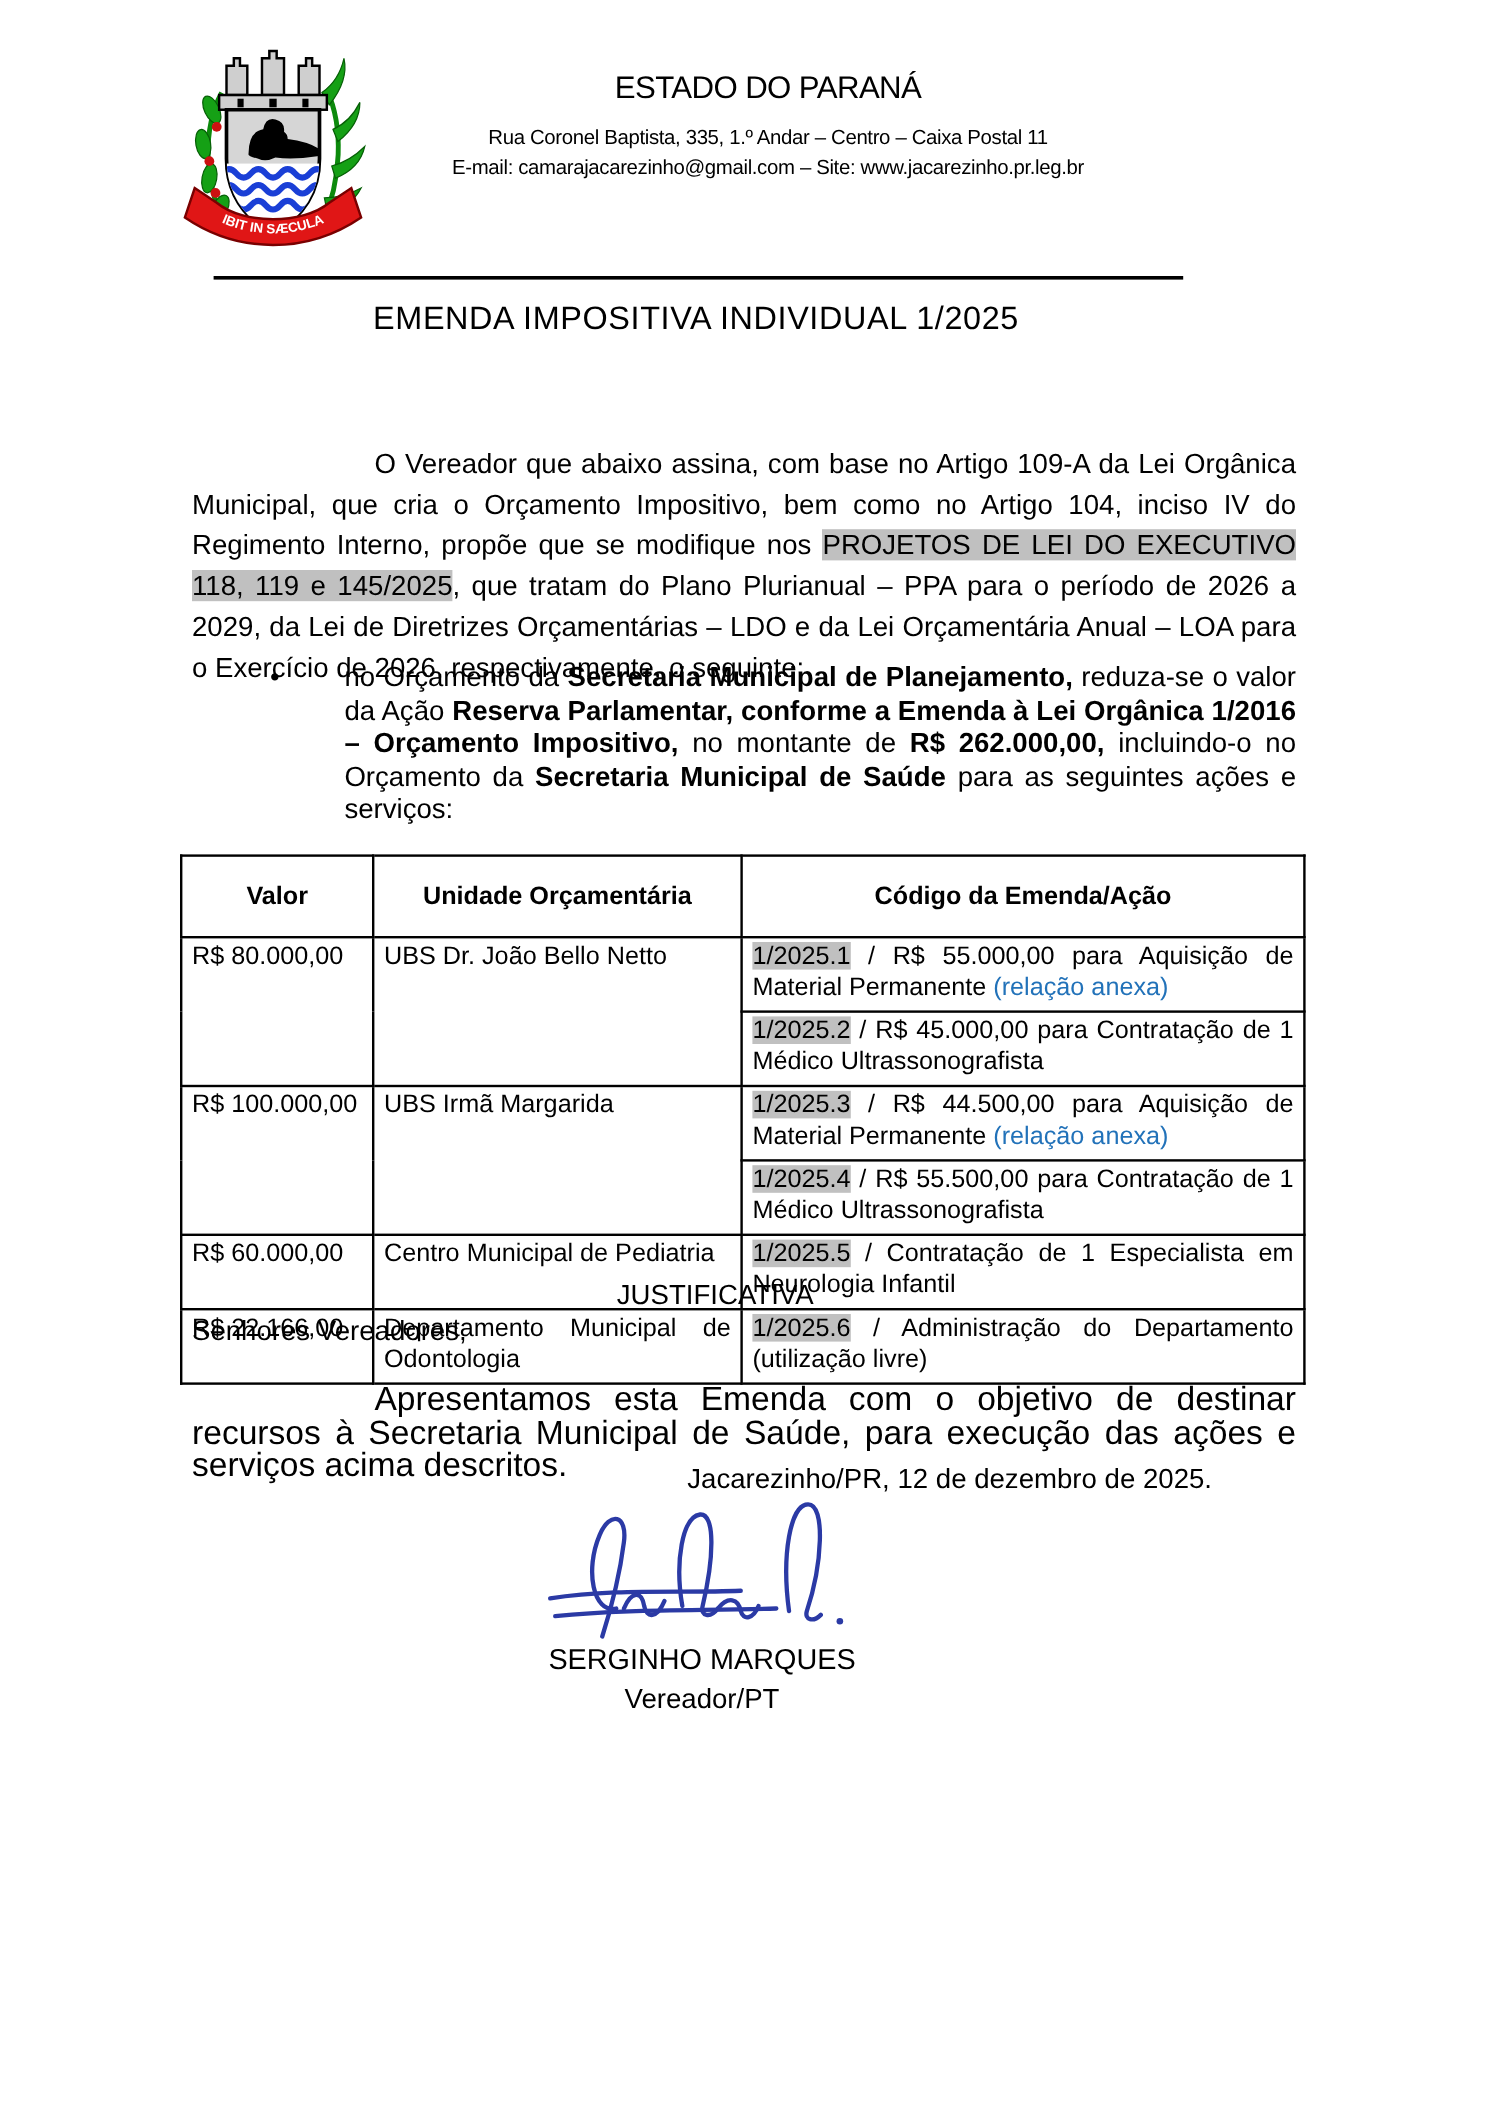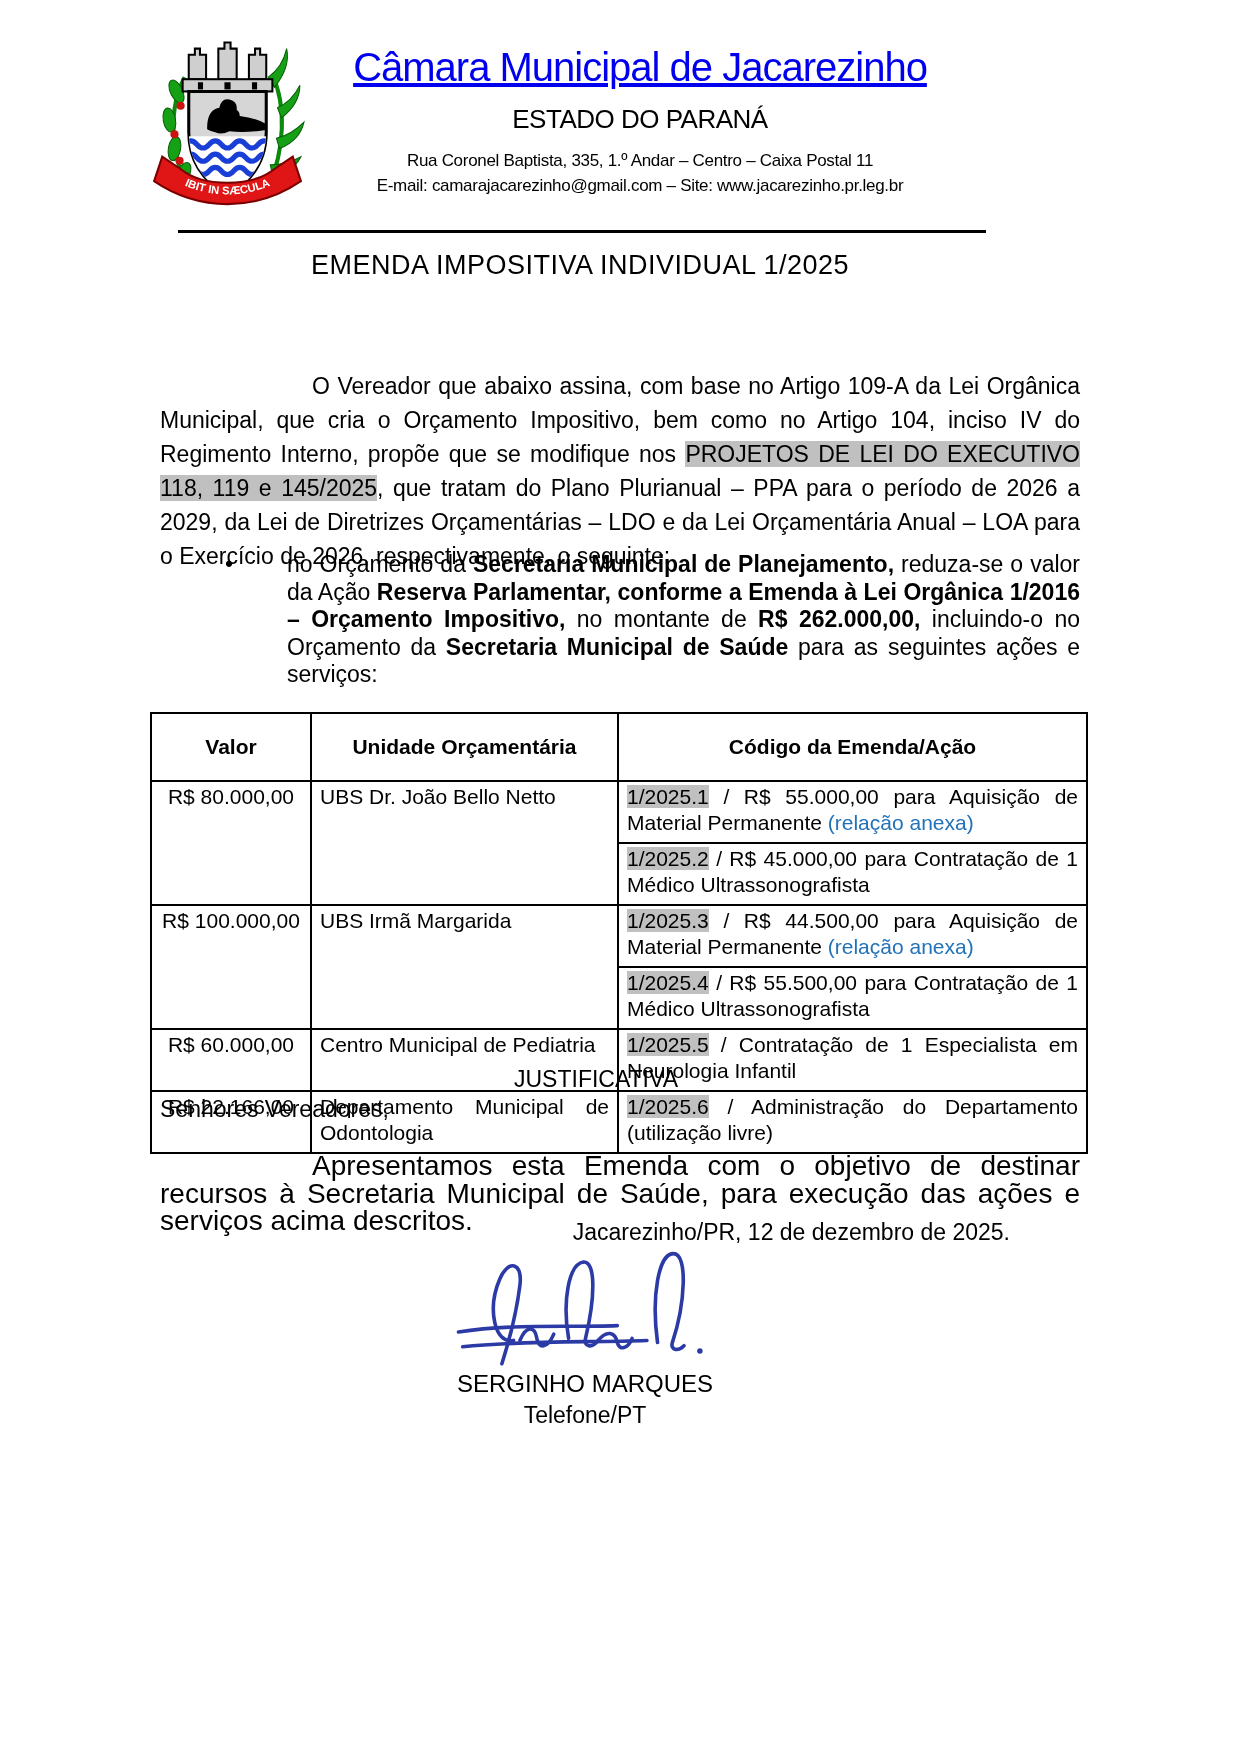--- a/index.html
+++ b/index.html
@@ -24,21 +24,21 @@
   
   .bullet-para { position:absolute; top:551px; left:225px; width:855px; display:flex; font-size:23px; line-height:27.5px; }
   .bullet-marker { width:62px; flex:0 0 62px; }
   .bullet-body { flex:1; text-align:justify; }
   .bullet-body b { font-weight:bold; }
 
   
   table.emendas { position:absolute; top:712px; left:150px; width:936px; border-collapse:collapse; table-layout:fixed; font-size:21px; line-height:26px; }
   table.emendas th, table.emendas td { border:2px solid #000; padding:2px 8px 6px 8px; vertical-align:top; }
   table.emendas th { text-align:center; font-weight:bold; padding:20px 4px; }
-  td.valor { text-align:center; padding-top:4px; }
+  td.valor { padding-top:4px; }
   td.unidade { text-align:justify; padding-top:4px; }
   td.acao { text-align:justify; padding-top:4px; }
   .link { color:#2272b9; cursor:pointer; }
 
   
   .justif-heading { position:absolute; top:1066px; left:176px; width:840px; text-align:center; font-size:23px; }
   .salutation { position:absolute; top:1096px; left:160px; font-size:23px; }
   .justif-body { position:absolute; top:1124px; left:160px; width:920px; font-size:28px; line-height:27.5px; text-align:justify; text-indent:152px; }
   .date-line { position:absolute; top:1219px; left:160px; width:850px; text-align:right; font-size:23px; }
 
@@ -99,21 +99,20 @@
     <g>
       <path d="M12,120 L30,132 C52,150 100,150 122,132 L140,120 L148,144 C104,174 48,174 4,144 Z" fill="#e01616" stroke="#7a0000" stroke-width="2"></path>
       <path id="ribPath" d="M22,142 C55,162 97,162 130,142" fill="none"></path>
       <text font-size="11" font-weight="bold" fill="#ffffff" text-anchor="middle">
         <textPath href="#ribPath" startOffset="50%">IBIT IN SÆCULA</textPath>
       </text>
     </g>
   </svg>
 
   <div class="header-text">
-    <div class="org-name">Câmara Municipal de Jacarezinho</div>
     <div class="state-line">ESTADO DO PARANÁ</div>
     <div class="addr">
       <div>Rua Coronel Baptista, 335, 1.º Andar – Centro – Caixa Postal 11</div>
       <div>E-mail: camarajacarezinho@gmail.com – Site: www.jacarezinho.pr.leg.br</div>
     </div>
   </div>
   <div class="header-rule"></div>
 
   <div class="doc-title">EMENDA IMPOSITIVA INDIVIDUAL 1/2025</div>
 
@@ -177,16 +176,16 @@
         <path d="M8,84 C60,76 110,80 158,78"></path>
         <path d="M12,98 C70,92 130,94 186,92"></path>
         <path d="M66,92 c6,-14 14,-14 16,-2 c2,10 10,10 16,-4"></path>
         <path d="M112,90 C106,55 112,20 126,18 C138,17 137,52 128,90 c-2,8 6,10 12,2"></path>
         <path d="M140,92 c8,-10 16,-8 18,2 c2,8 10,6 14,-4"></path>
         <path d="M196,94 C190,50 197,10 211,10 C225,10 222,58 210,94 c-2,7 5,9 11,3"></path>
       </g>
       <circle cx="236" cy="102" r="2.6" fill="#2b3aa5"></circle>
     </svg>
     <div class="sig-name">SERGINHO MARQUES</div>
-    <div class="sig-role">Telefone/PT</div>
+    <div class="sig-role">Vereador/PT</div>
   </div>
 
 </div>
 
 </body></html>

